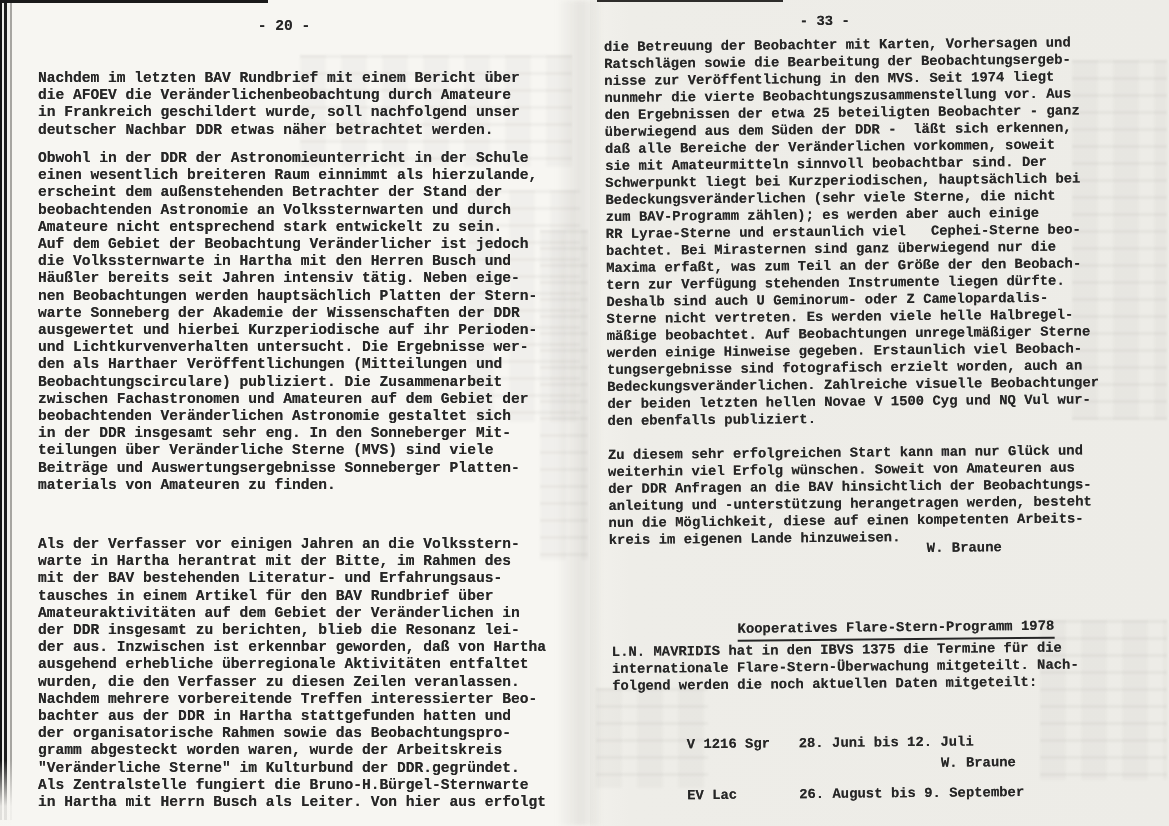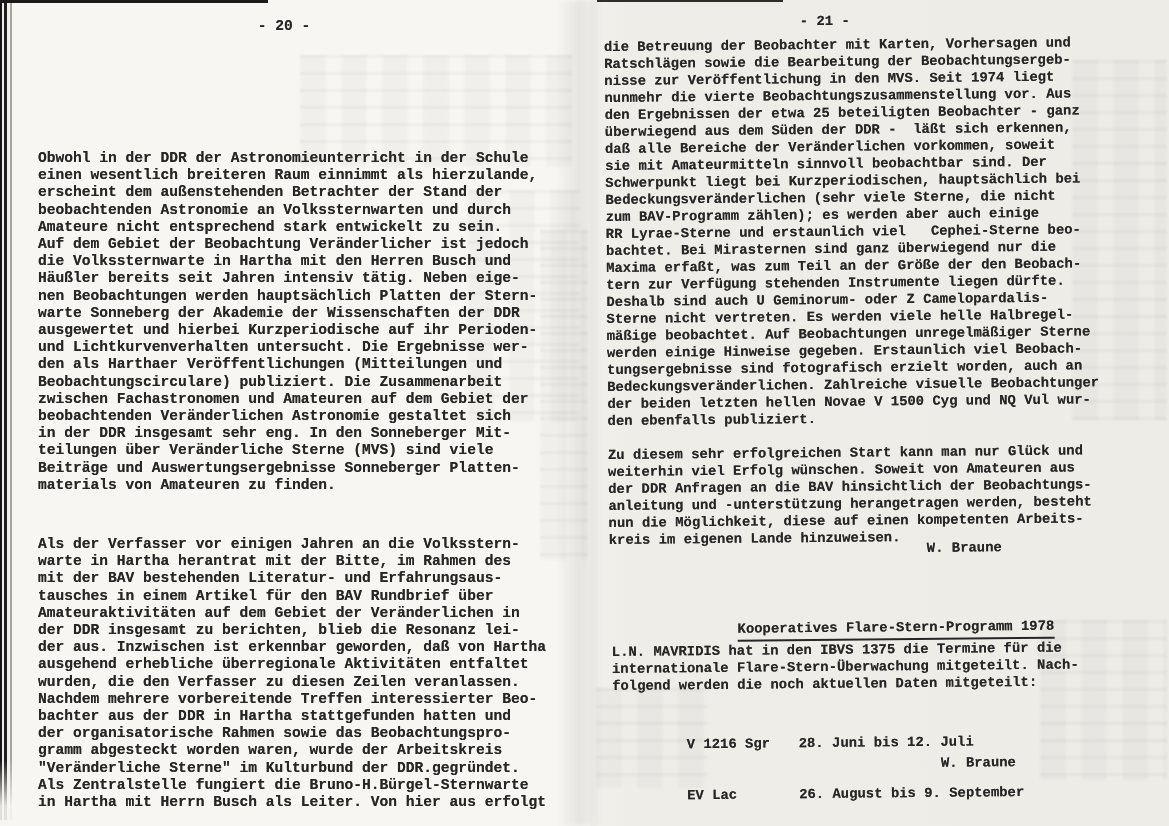--- a/index.html
+++ b/index.html
@@ -76,20 +76,24 @@
 
   <div class="ghost" style="left:300px;top:55px;width:272px;height:112px;"></div>
   <div class="ghost" style="left:468px;top:190px;width:112px;height:232px;"></div>
   <div class="ghost" style="left:540px;top:230px;width:48px;height:330px;"></div>
   <div class="ghost" style="left:1072px;top:60px;width:95px;height:360px;"></div>
   <div class="ghost" style="left:1040px;top:620px;width:127px;height:160px;"></div>
   <div class="ghost" style="left:596px;top:688px;width:112px;height:100px;"></div>
 
   <div class="left-col">
     <div class="tw pn-left">- 20 -</div>
+    <div class="tw p1-left">Nachdem im letzten BAV Rundbrief mit einem Bericht über
+die AFOEV die Veränderlichenbeobachtung durch Amateure
+in Frankreich geschildert wurde, soll nachfolgend unser
+deutscher Nachbar DDR etwas näher betrachtet werden.</div>
     <div class="tw p2-left">Obwohl in der DDR der Astronomieunterricht in der Schule
 einen wesentlich breiteren Raum einnimmt als hierzulande,
 erscheint dem außenstehenden Betrachter der Stand der
 beobachtenden Astronomie an Volkssternwarten und durch
 Amateure nicht entsprechend stark entwickelt zu sein.
 Auf dem Gebiet der Beobachtung Veränderlicher ist jedoch
 die Volkssternwarte in Hartha mit den Herren Busch und
 Häußler bereits seit Jahren intensiv tätig. Neben eige-
 nen Beobachtungen werden hauptsächlich Platten der Stern-
 warte Sonneberg der Akademie der Wissenschaften der DDR
@@ -115,21 +119,21 @@
 Nachdem mehrere vorbereitende Treffen interessierter Beo-
 bachter aus der DDR in Hartha stattgefunden hatten und
 der organisatorische Rahmen sowie das Beobachtungspro-
 gramm abgesteckt worden waren, wurde der Arbeitskreis
 "Veränderliche Sterne" im Kulturbund der DDR.gegründet.
 Als Zentralstelle fungiert die Bruno-H.Bürgel-Sternwarte
 in Hartha mit Herrn Busch als Leiter. Von hier aus erfolgt</div>
   </div>
 
   <div class="right-col">
-    <div class="tw pn-right">- 21 -</div>
+    <div class="tw pn-right">- 33 -</div>
     <div class="tw p1-right">die Betreuung der Beobachter mit Karten, Vorhersagen und
 Ratschlägen sowie die Bearbeitung der Beobachtungsergeb-
 nisse zur Veröffentlichung in den MVS. Seit 1974 liegt
 nunmehr die vierte Beobachtungszusammenstellung vor. Aus
 den Ergebnissen der etwa 25 beteiligten Beobachter - ganz
 überwiegend aus dem Süden der DDR -  läßt sich erkennen,
 daß alle Bereiche der Veränderlichen vorkommen, soweit
 sie mit Amateurmitteln sinnvoll beobachtbar sind. Der
 Schwerpunkt liegt bei Kurzperiodischen, hauptsächlich bei
 Bedeckungsveränderlichen (sehr viele Sterne, die nicht

